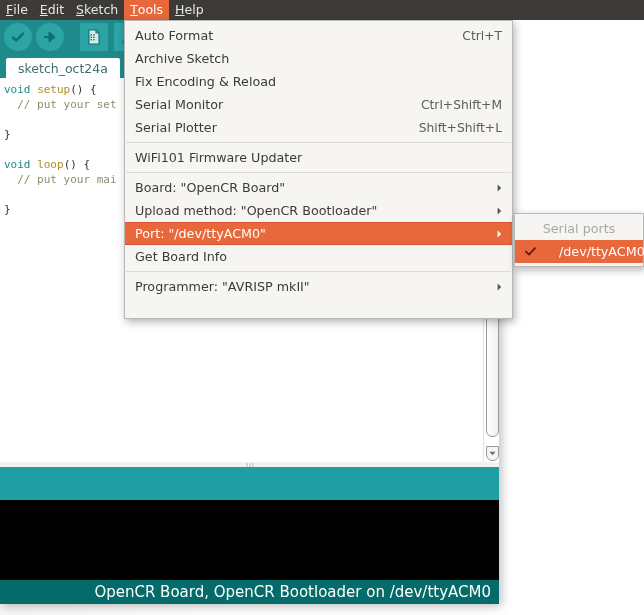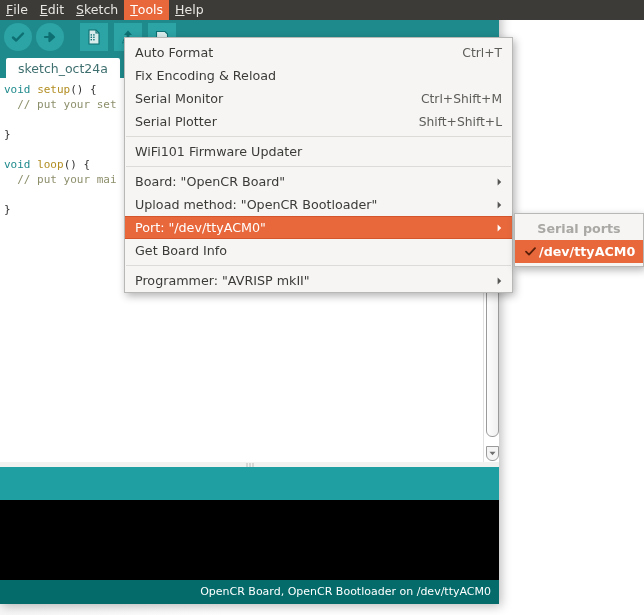--- a/index.html
+++ b/index.html
@@ -212,42 +212,41 @@
   }
 
   
   .statusbar {
     position: absolute;
     left: 0; top: 580px;
     width: 499px;
     height: 24px;
     background: #046a6a;
     color: #ffffff;
-    font-size: 11px;
+    font-size: 15px;
     line-height: 24px;
     text-align: right;
     padding-right: 8px;
     box-sizing: border-box;
     font-family: "DejaVu Sans", sans-serif;
     white-space: nowrap;
     overflow: hidden;
   }
 
   
   .menu-popup {
     position: absolute;
     left: 124px; top: 20px;
     width: 387px;
     background: #f6f5f4;
     border: 1px solid #b8b8b6;
     box-shadow: 2px 3px 8px rgba(0,0,0,0.30);
-    padding: 3px 0 0 0;
+    padding: 3px 0 20px 0;
     z-index: 60;
     font-family: "DejaVu Sans", sans-serif;
-    margin-top: 17px;
   }
   .mi {
     position: relative;
     height: 23px;
     display: flex;
     align-items: center;
     padding: 0 10px 0 10px;
     color: #3b3b38;
     font-size: 12.7px;
     white-space: nowrap;
@@ -292,36 +291,35 @@
   }
   .smi {
     height: 23px;
     display: flex;
     align-items: center;
     padding: 0 8px;
     font-size: 12.7px;
     color: #3b3b38;
     white-space: nowrap;
     box-sizing: border-box;
-    font-weight: bold;
   }
   .smi.header {
     color: #a9a8a4;
     justify-content: center;
   }
   .smi.selected {
     background: #e8683c;
     color: #ffffff;
   }
   .smi .check {
     width: 14px;
     flex: 0 0 14px;
     display: flex; align-items: center; justify-content: center;
   }
-  .smi .sm-label { padding-left: 2px; }
+  .smi .sm-label { padding-left: 2px; margin-left: 20px; }
 </style>
 </head>
 <body>
 
 <div id="root">
 
   <div class="desktop-bg"></div>
 
   <div class="app-window">
 
@@ -421,20 +419,23 @@
         <span>elp</span>
       </div>
     </div>
 
   <div class="menu-popup" id="tools-menu">
       <div class="mi">
         <span class="label">Auto Format</span>
         <span class="accel">Ctrl+T</span>
       </div>
       <div class="mi">
+        <span class="label">Archive Sketch</span>
+      </div>
+      <div class="mi">
         <span class="label">Fix Encoding &amp; Reload</span>
       </div>
       <div class="mi">
         <span class="label">Serial Monitor</span>
         <span class="accel">Ctrl+Shift+M</span>
       </div>
       <div class="mi">
         <span class="label">Serial Plotter</span>
         <span class="accel">Shift+Shift+L</span>
       </div>

